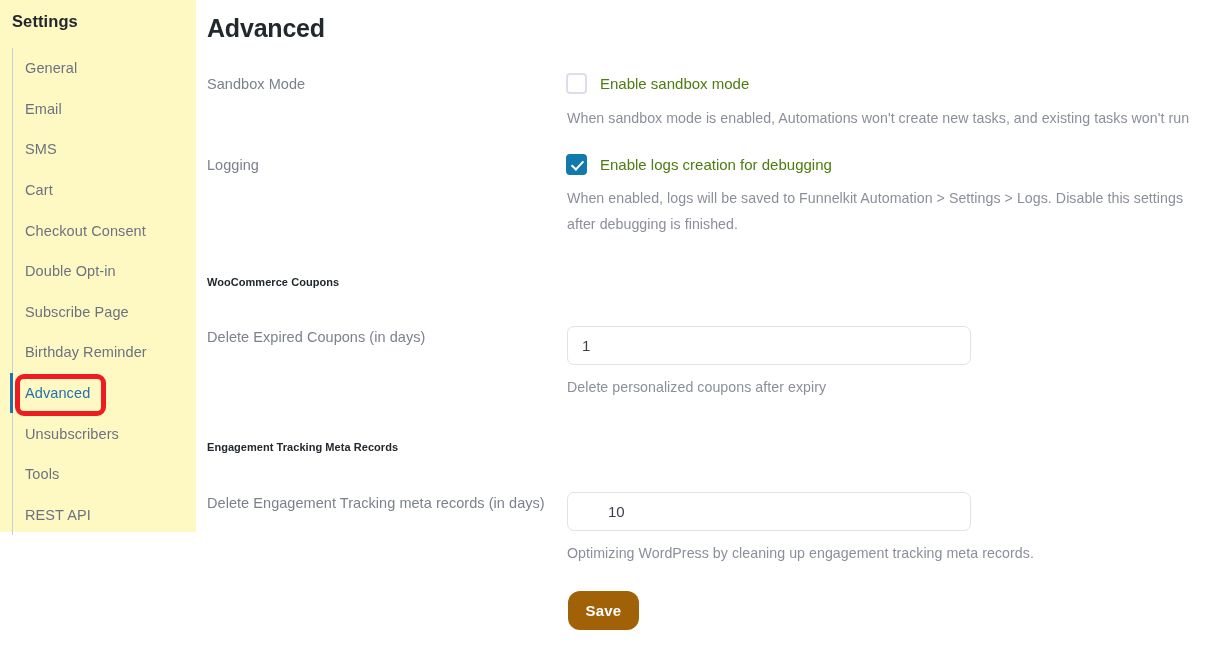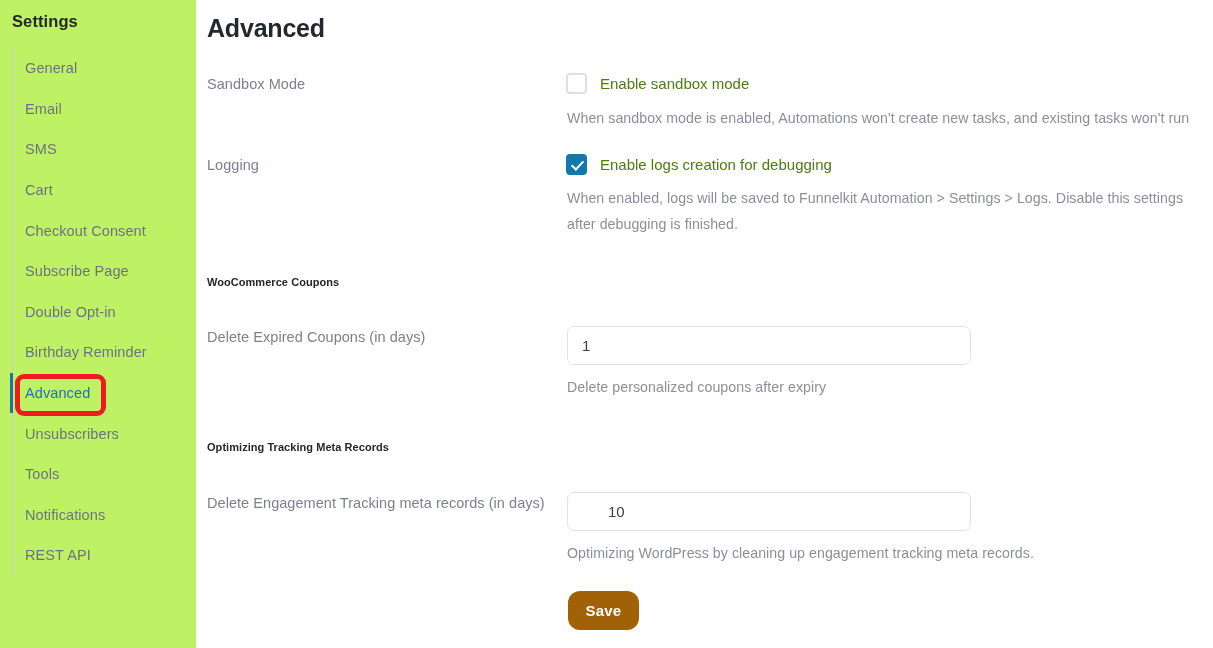--- a/index.html
+++ b/index.html
@@ -16,22 +16,22 @@
     font-family: "Liberation Sans", sans-serif;
     -webkit-font-smoothing: antialiased;
   }
 
   
   #sidebar {
     position: absolute;
     left: 0;
     top: 0;
     width: 196px;
-    height: 648px;
-    background: #bef264;
+    height: 532px;
+    background: #fef9c3;
   }
   #sidebar-title {
     position: absolute;
     left: 12px;
     top: 12px;
     font-size: 16.5px;
     font-weight: bold;
     color: #23282d;
     letter-spacing: 0.1px;
   }
@@ -210,40 +210,37 @@
     <div class="nav-item">
       <span>SMS</span>
     </div>
     <div class="nav-item">
       <span>Cart</span>
     </div>
     <div class="nav-item">
       <span>Checkout Consent</span>
     </div>
     <div class="nav-item">
+      <span>Double Opt-in</span>
+    </div>
+    <div class="nav-item">
       <span>Subscribe Page</span>
-    </div>
-    <div class="nav-item">
-      <span>Double Opt-in</span>
     </div>
     <div class="nav-item">
       <span>Birthday Reminder</span>
     </div>
     <div class="nav-item active">
       <span class="active-bar"></span>
       <span>Advanced</span>
     </div>
     <div class="nav-item">
       <span>Unsubscribers</span>
     </div>
     <div class="nav-item">
       <span>Tools</span>
-    </div>
-    <div class="nav-item">
-      <span>Notifications</span>
     </div>
     <div class="nav-item">
       <span>REST API</span>
     </div>
   </nav>
 
   <div id="annotation-box"></div>
 </div>
 
 <div id="main">
@@ -269,21 +266,21 @@
   <div class="helper-text" style="left:371px; top:185px; width:634px;">When enabled, logs will be saved to Funnelkit Automation &gt; Settings &gt; Logs. Disable this settings after debugging is finished.</div>
 
   <div class="section-heading" style="left:11px; top:276px;">WooCommerce Coupons</div>
 
   <div class="row-label" style="left:11px; top:329px;">Delete Expired Coupons (in days)</div>
 
   <input class="num-input" style="left: 371px; top: 326px;" type="text" value="1">
 
   <div class="helper-text" style="left:371px; top:374px; width:640px;">Delete personalized coupons after expiry</div>
 
-  <div class="section-heading" style="left:11px; top:441px;">Optimizing Tracking Meta Records</div>
+  <div class="section-heading" style="left:11px; top:441px;">Engagement Tracking Meta Records</div>
 
   <div class="row-label" style="left:11px; top:495px;">Delete Engagement Tracking meta records (in days)</div>
 
   <input class="num-input" style="left: 371px; top: 492px; padding-left: 40px;" type="text" value="10">
 
   <div class="helper-text" style="left:371px; top:540px; width:650px;">Optimizing WordPress by cleaning up engagement tracking meta records.</div>
 
   <button id="save-button">Save</button>
 
 </div>

